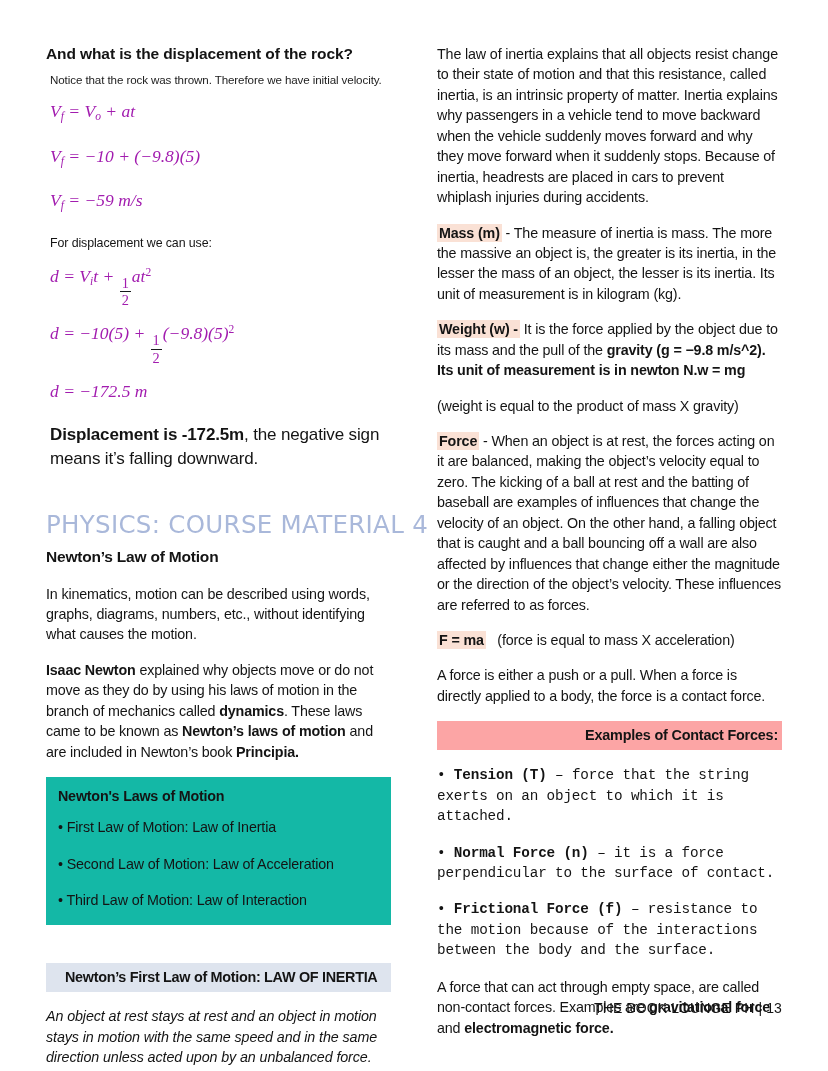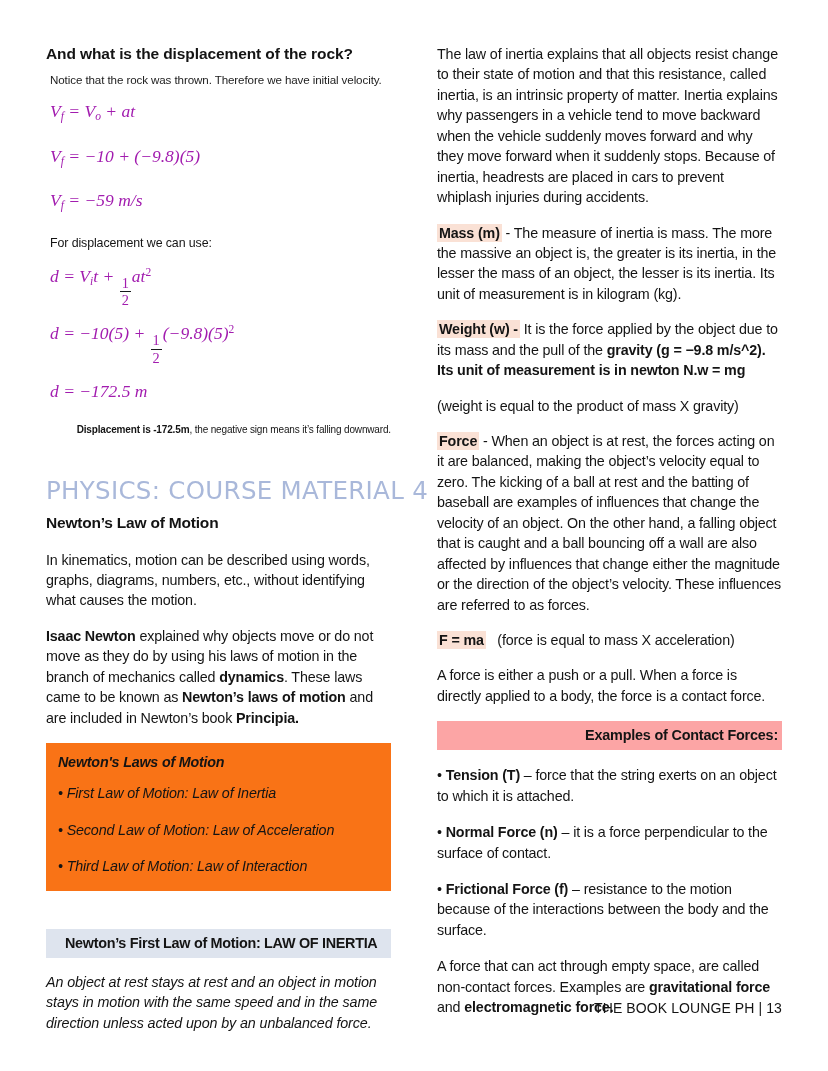--- a/index.html
+++ b/index.html
@@ -80,25 +80,24 @@
   .frac .num { padding: 0 2px 1px 2px; }
   .frac .den { border-top: 1.2px solid #17191c; padding: 1px 2px 0 2px; }
 
   .small-label {
     font-size: 12.4px;
     line-height: 1.35;
     margin: 0 0 14px 4px;
     letter-spacing: -0.1px;
   }
   .disp-note {
-    font-size: 10px;
+    font-size: 17px;
     line-height: 1.42;
     margin: 12px 0 0 4px;
     letter-spacing: -0.15px;
-    text-align: right;
   }
   .disp-note b { font-weight: bold; }
 
   .course-title {
     font-family: "DejaVu Sans", sans-serif;
     font-size: 24.5px;
     font-weight: normal;
     color: #a9b8da;
     letter-spacing: 0.3px;
     margin: 40px 0 8px 0;
@@ -114,24 +113,23 @@
 
   .para {
     font-size: 14.3px;
     line-height: 1.43;
     margin: 0 0 15px 0;
     letter-spacing: -0.15px;
   }
   .para b { font-weight: bold; }
 
   .peach-box {
-    background: #f97316;
+    background: #14b8a6;
     padding: 11px 12px 13px 12px;
     margin: 3px 0 0 0;
-    font-style: italic;
   }
   .peach-box .box-title {
     font-size: 14.3px;
     font-weight: bold;
     margin: 0 0 14px 0;
     letter-spacing: -0.2px;
   }
   .peach-box .box-item {
     font-size: 14.3px;
     line-height: 1.3;
@@ -180,20 +178,21 @@
     padding: 6px 4px 7px 4px;
     margin: 4px 0 15px 0;
     letter-spacing: -0.2px;
   }
 
   .bullet-para {
     font-size: 14.3px;
     line-height: 1.43;
     margin: 0 0 16px 0;
     letter-spacing: -0.15px;
+    font-family: Liberation Mono, monospace;
   }
   .bullet-para b { font-weight: bold; }
 
   .footer {
     position: absolute;
     right: 46px;
     bottom: 55px;
     font-size: 14px;
     letter-spacing: 0.1px;
     white-space: nowrap;

